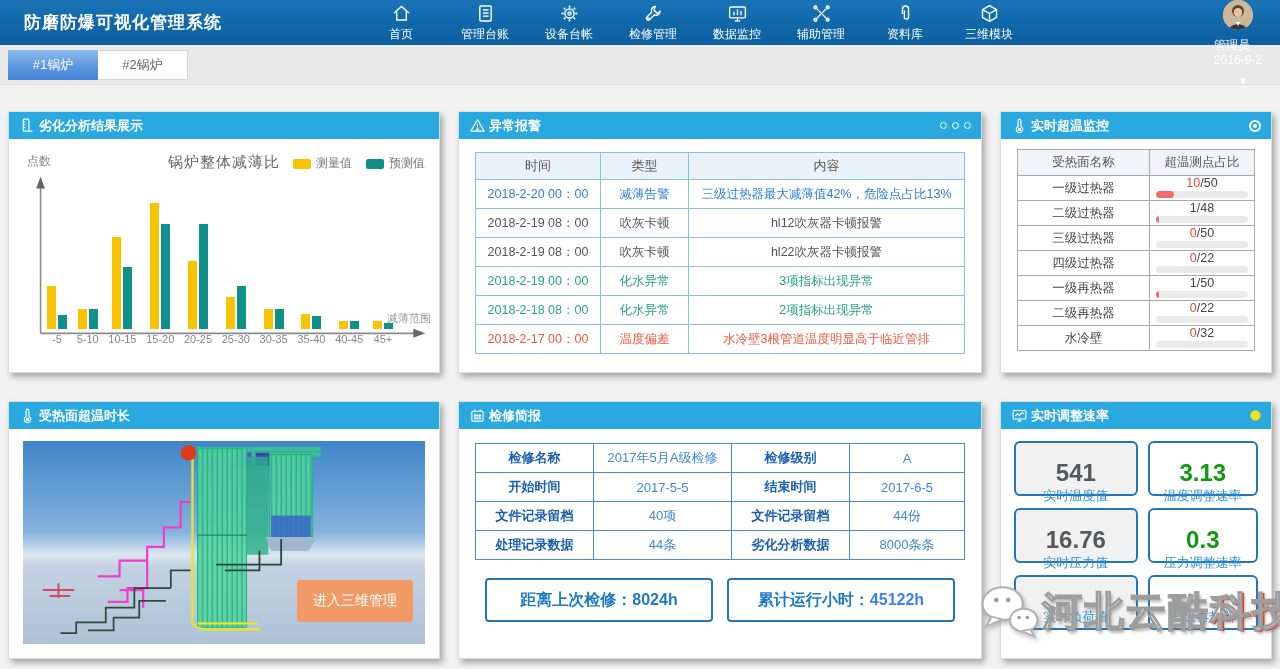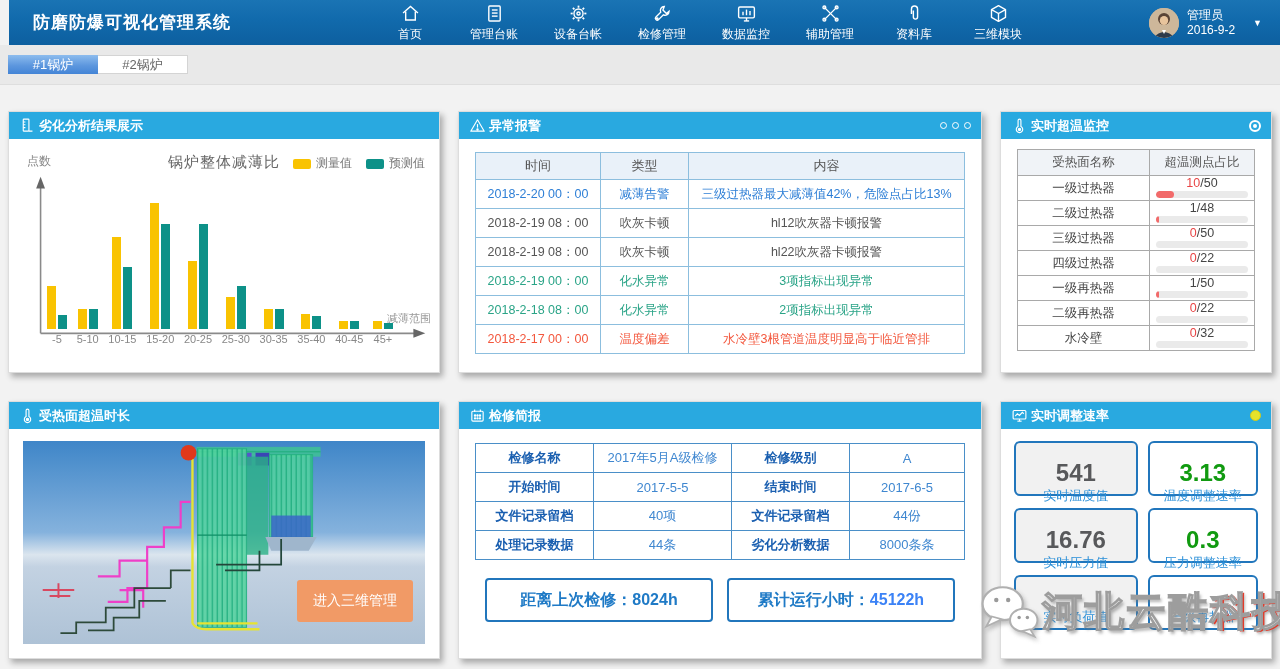--- a/index.html
+++ b/index.html
@@ -1,34 +1,34 @@
 <!DOCTYPE html>
 <html><head>
 <meta charset="utf-8">
 <style>
   * { margin:0; padding:0; box-sizing:border-box; }
   html,body { width:1280px; height:669px; overflow:hidden; background:#f2f2f2;
     font-family:"Liberation Sans","DejaVu Sans",sans-serif; }
 
   
   .navbar { height:45px; background:linear-gradient(180deg,#1a74b4 0%,#116aac 45%,#0d5f9f 100%);
-    display:flex; align-items:center; padding:0 14px; position:relative;margin-left:9px; }
+    display:flex; align-items:center; padding:0 14px; position:relative; }
   .app-title { color:#fff; font-size:17px; font-weight:bold; letter-spacing:1px; margin-left:10px; }
   .nav-items { display:flex; margin-left:150px; gap:26px; }
   .nav-item { width:58px; display:flex; flex-direction:column; align-items:center; color:#fff; cursor:pointer; }
   .nav-icon svg { width:21px; height:21px; display:block; }
   .nav-label { font-size:12px; margin-top:2px; white-space:nowrap; }
-  .user-block { position:absolute; right:18px; top:0; height:45px; display:flex; align-items:center; gap:8px; }
+  .user-block { position:absolute; right:18px; top:0; height:45px; display:flex; align-items:center; gap:8px;flex-direction:column; }
   .avatar { width:30px; height:30px; border-radius:50%; background:#c9b49a; overflow:hidden; flex:0 0 auto; }
   .user-meta { color:#fff; font-size:12px; line-height:15px; }
   .user-caret { color:#fff; font-size:9px; margin-left:10px; }
 
   
   .tabstrip { height:40px; background:#e9e9e9; border-bottom:1px solid #dedede; display:flex; align-items:center; padding:0 8px; gap:0; }
-  .tab { min-width:90px; height:19px; display:flex; align-items:center; justify-content:center;
+  .tab { min-width:90px; height:30px; display:flex; align-items:center; justify-content:center;
     font-size:13px; cursor:pointer; }
   .tab.active { background:linear-gradient(180deg,#8cbcee 0%,#5d97de 55%,#4384d6 100%); color:#fff; }
   .tab.inactive { background:#fff; color:#666; border:1px solid #d4d4d4; border-left:none; }
 
   
   .main { padding:26px 8px 0 8px; }
   .grid { display:grid; grid-template-columns:432px 524px 272px; grid-template-rows:262px 258px;
     justify-content:space-between; row-gap:28px; }
   .panel { background:#fff; border:1px solid #ddd; box-shadow:3px 4px 6px rgba(0,0,0,0.30);
     display:flex; flex-direction:column; }

